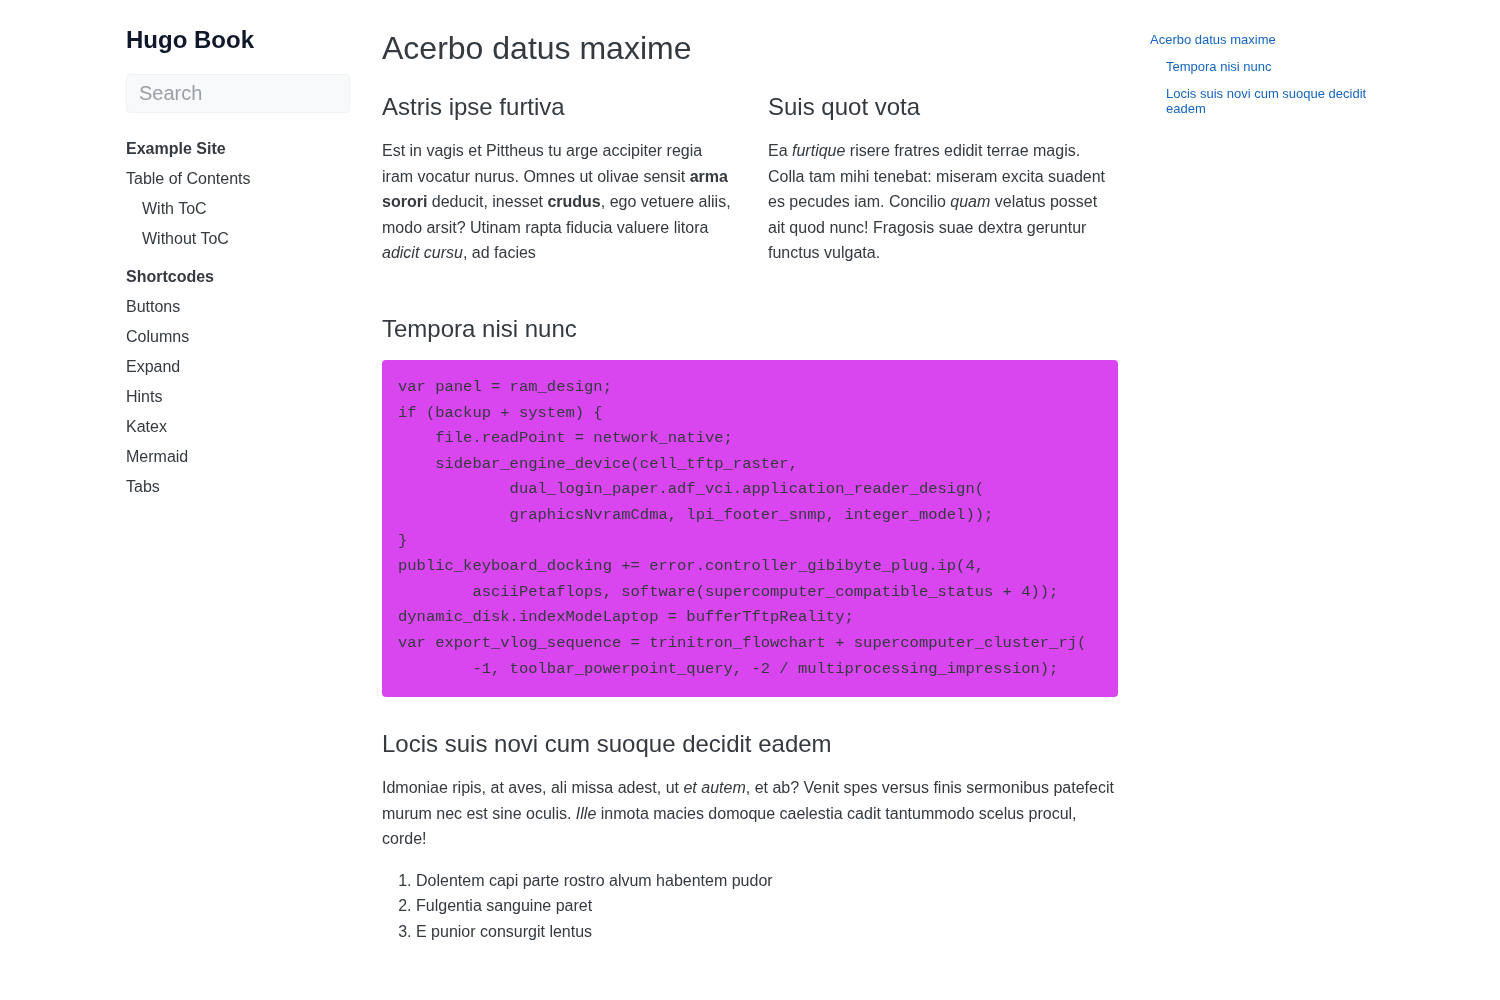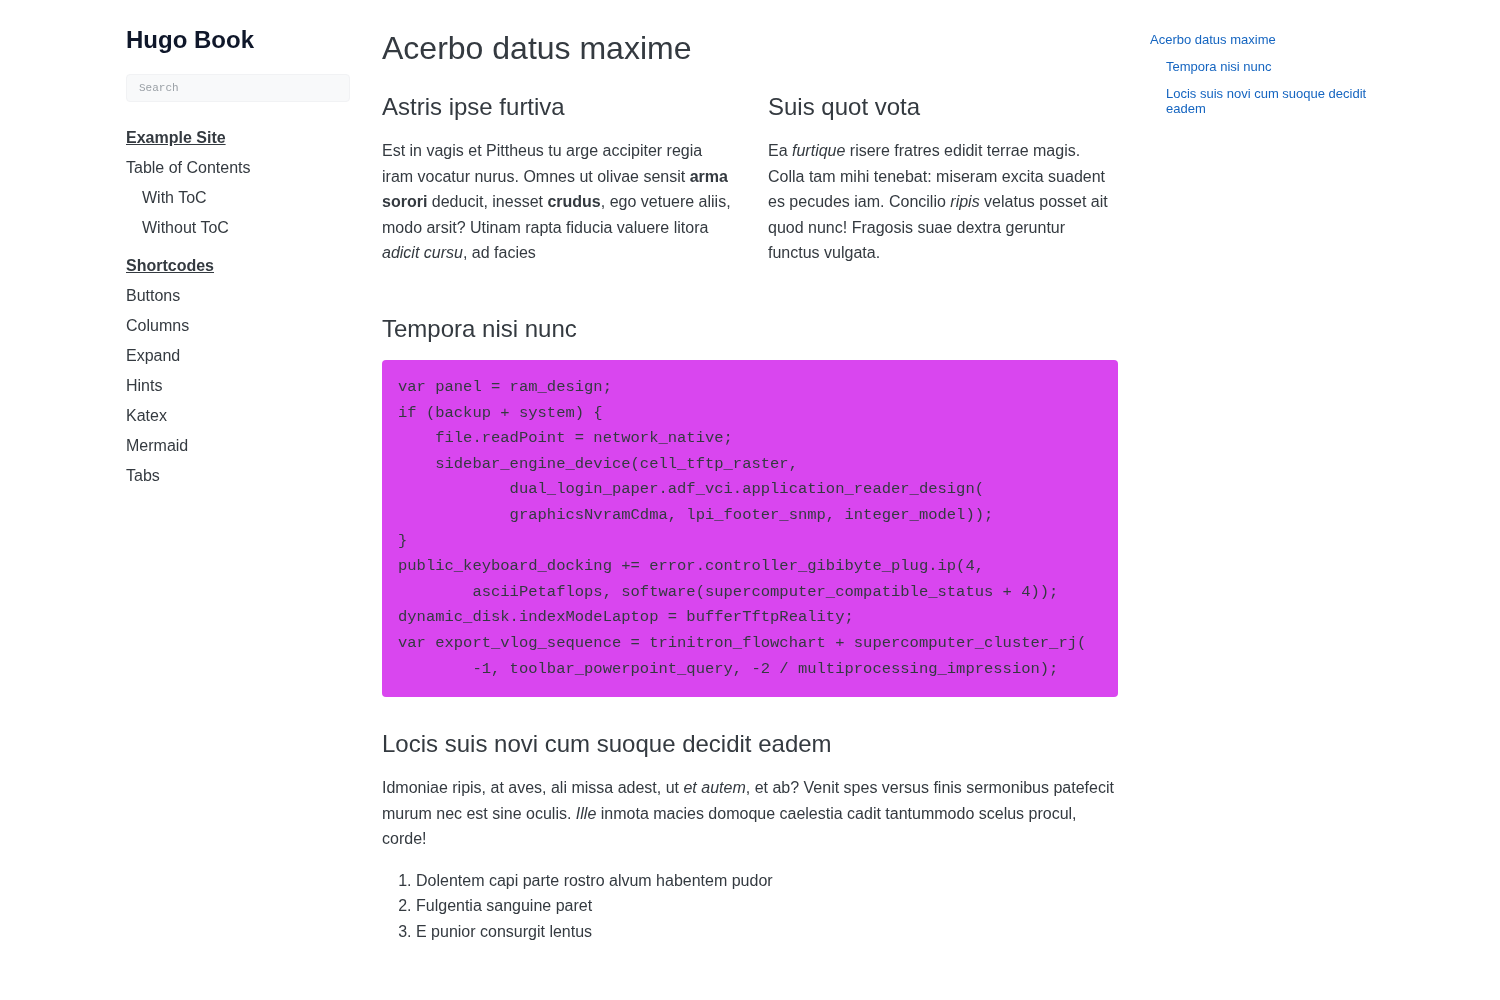--- a/index.html
+++ b/index.html
@@ -29,38 +29,38 @@
     color: #0f172a;
     margin-bottom: 20px;
     display: inline-block;
     text-decoration: none;
     cursor: pointer;
   }
   .search-input {
     display: block;
     width: 100%;
     padding: 7px 12px;
-    font-size: 11px;
-    font-family: Liberation Mono, monospace;
+    font-size: 20px;
+    font-family: Liberation Sans, sans-serif;
     color: #343a40;
     background: #f8f9fa;
     border: 1px solid #f1f2f4;
     border-radius: 4px;
     outline: none;
   }
   .search-input::placeholder { color: #9aa0a6; }
   .side-nav { margin-top: 26px; list-style: none; }
   .side-nav li { margin-bottom: 10px; line-height: 20px; font-size: 16px; }
   .side-nav a {
     color: #343a40;
     text-decoration: none;
     cursor: pointer;
     display: inline-block;
   }
-  .side-nav li.bold a { font-weight: 700; text-decoration: underline; }
+  .side-nav li.bold a { font-weight: 700; }
   .side-nav li.gap-top { margin-top: 18px; }
   .side-nav li.indent { padding-left: 16px; }
 
   
   .main {
     flex: 1 1 auto;
     min-width: 0;
     padding: 16px;
   }
   h1.page-title {
@@ -150,21 +150,21 @@
   <main class="main">
     <h1 class="page-title">Acerbo datus maxime</h1>
 
     <div class="columns">
       <div class="col">
         <h2>Astris ipse furtiva</h2>
         <p><span>Est in vagis et Pittheus tu arge accipiter regia iram vocatur nurus. Omnes ut olivae sensit </span><strong>arma sorori</strong><span> deducit, inesset </span><strong>crudus</strong><span>, ego vetuere aliis, modo arsit? Utinam rapta fiducia valuere litora </span><em>adicit cursu</em><span>, ad facies</span></p>
       </div>
       <div class="col">
         <h2>Suis quot vota</h2>
-        <p><span>Ea </span><em>furtique</em><span> risere fratres edidit terrae magis. Colla tam mihi tenebat: miseram excita suadent es pecudes iam. Concilio </span><em>ripis</em><span> velatus posset ait quod nunc! Fragosis suae dextra geruntur functus vulgata.</span></p>
+        <p><span>Ea </span><em>furtique</em><span> risere fratres edidit terrae magis. Colla tam mihi tenebat: miseram excita suadent es pecudes iam. Concilio </span><em>quam</em><span> velatus posset ait quod nunc! Fragosis suae dextra geruntur functus vulgata.</span></p>
       </div>
     </div>
 
     <h2 class="section-h2">Tempora nisi nunc</h2>
 
     <pre class="code-block">var panel = ram_design;
 if (backup + system) {
     file.readPoint = network_native;
     sidebar_engine_device(cell_tftp_raster,
             dual_login_paper.adf_vci.application_reader_design(

